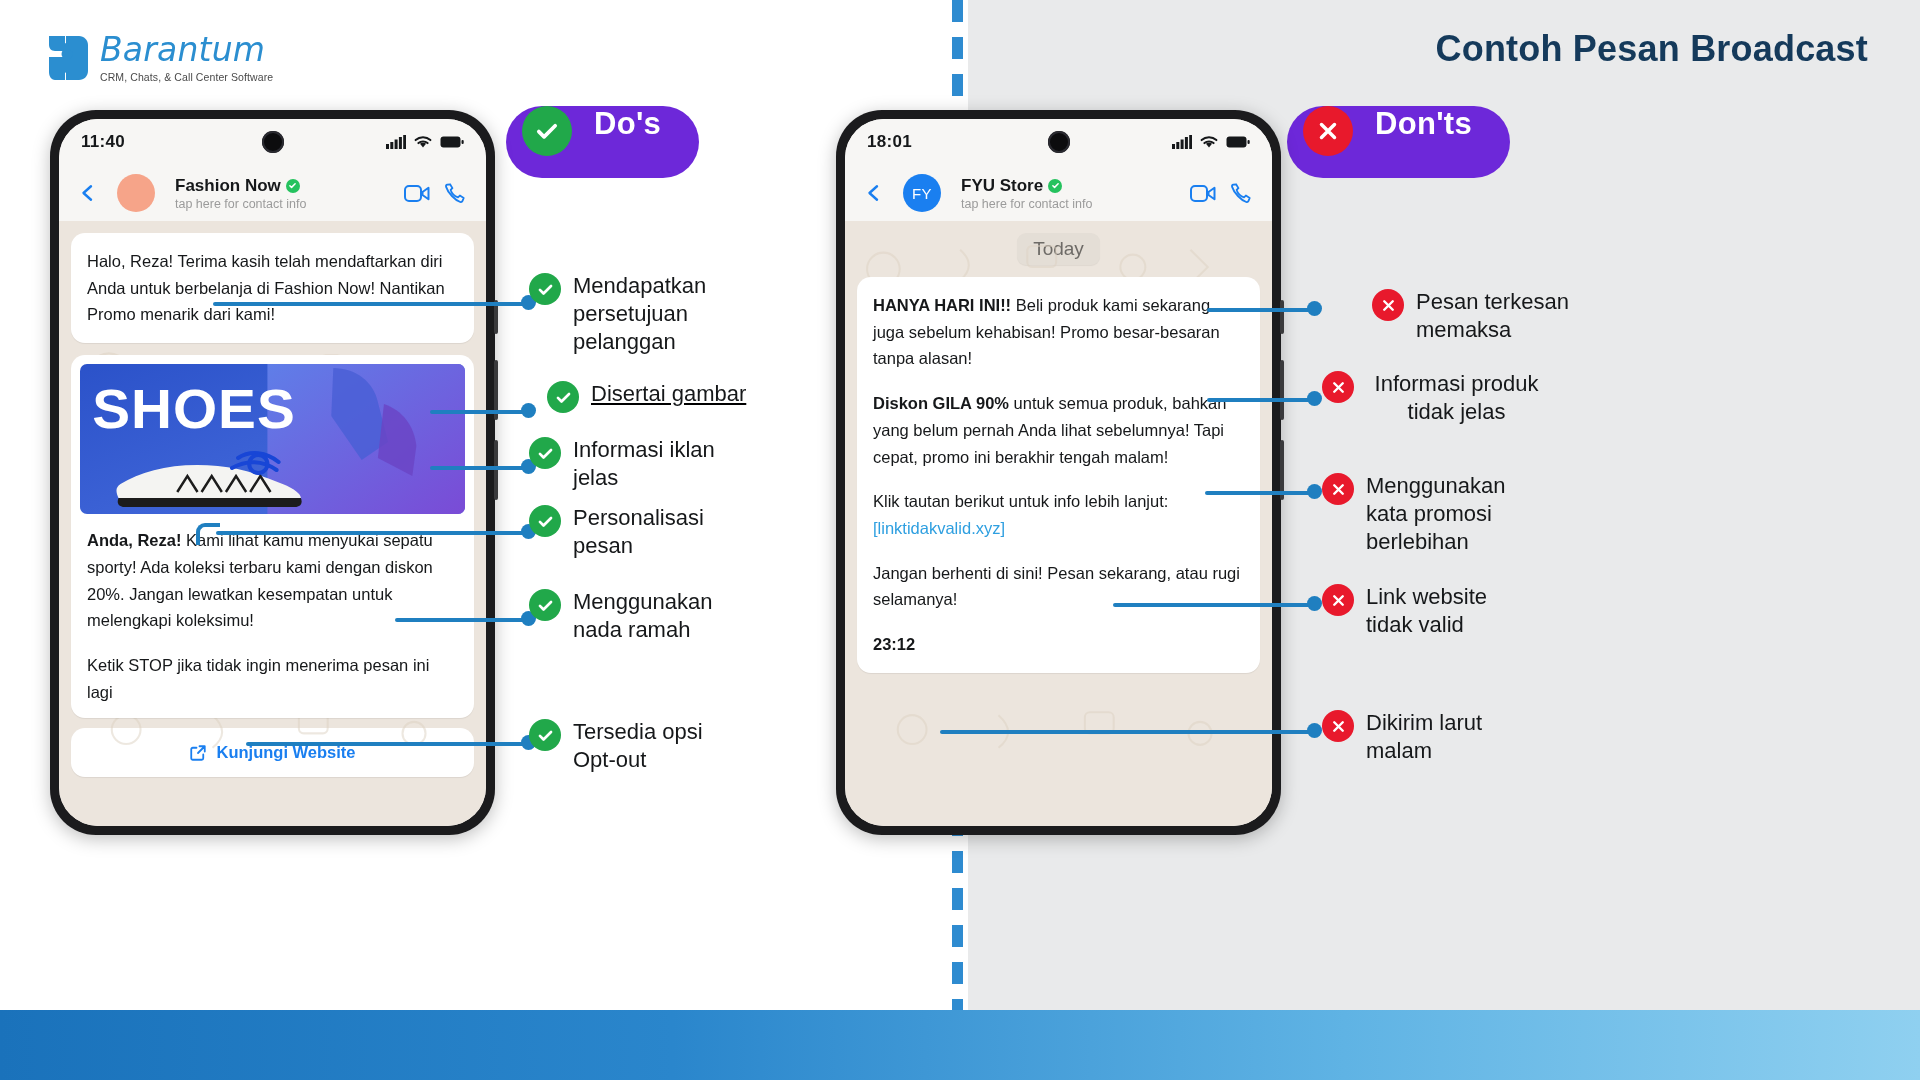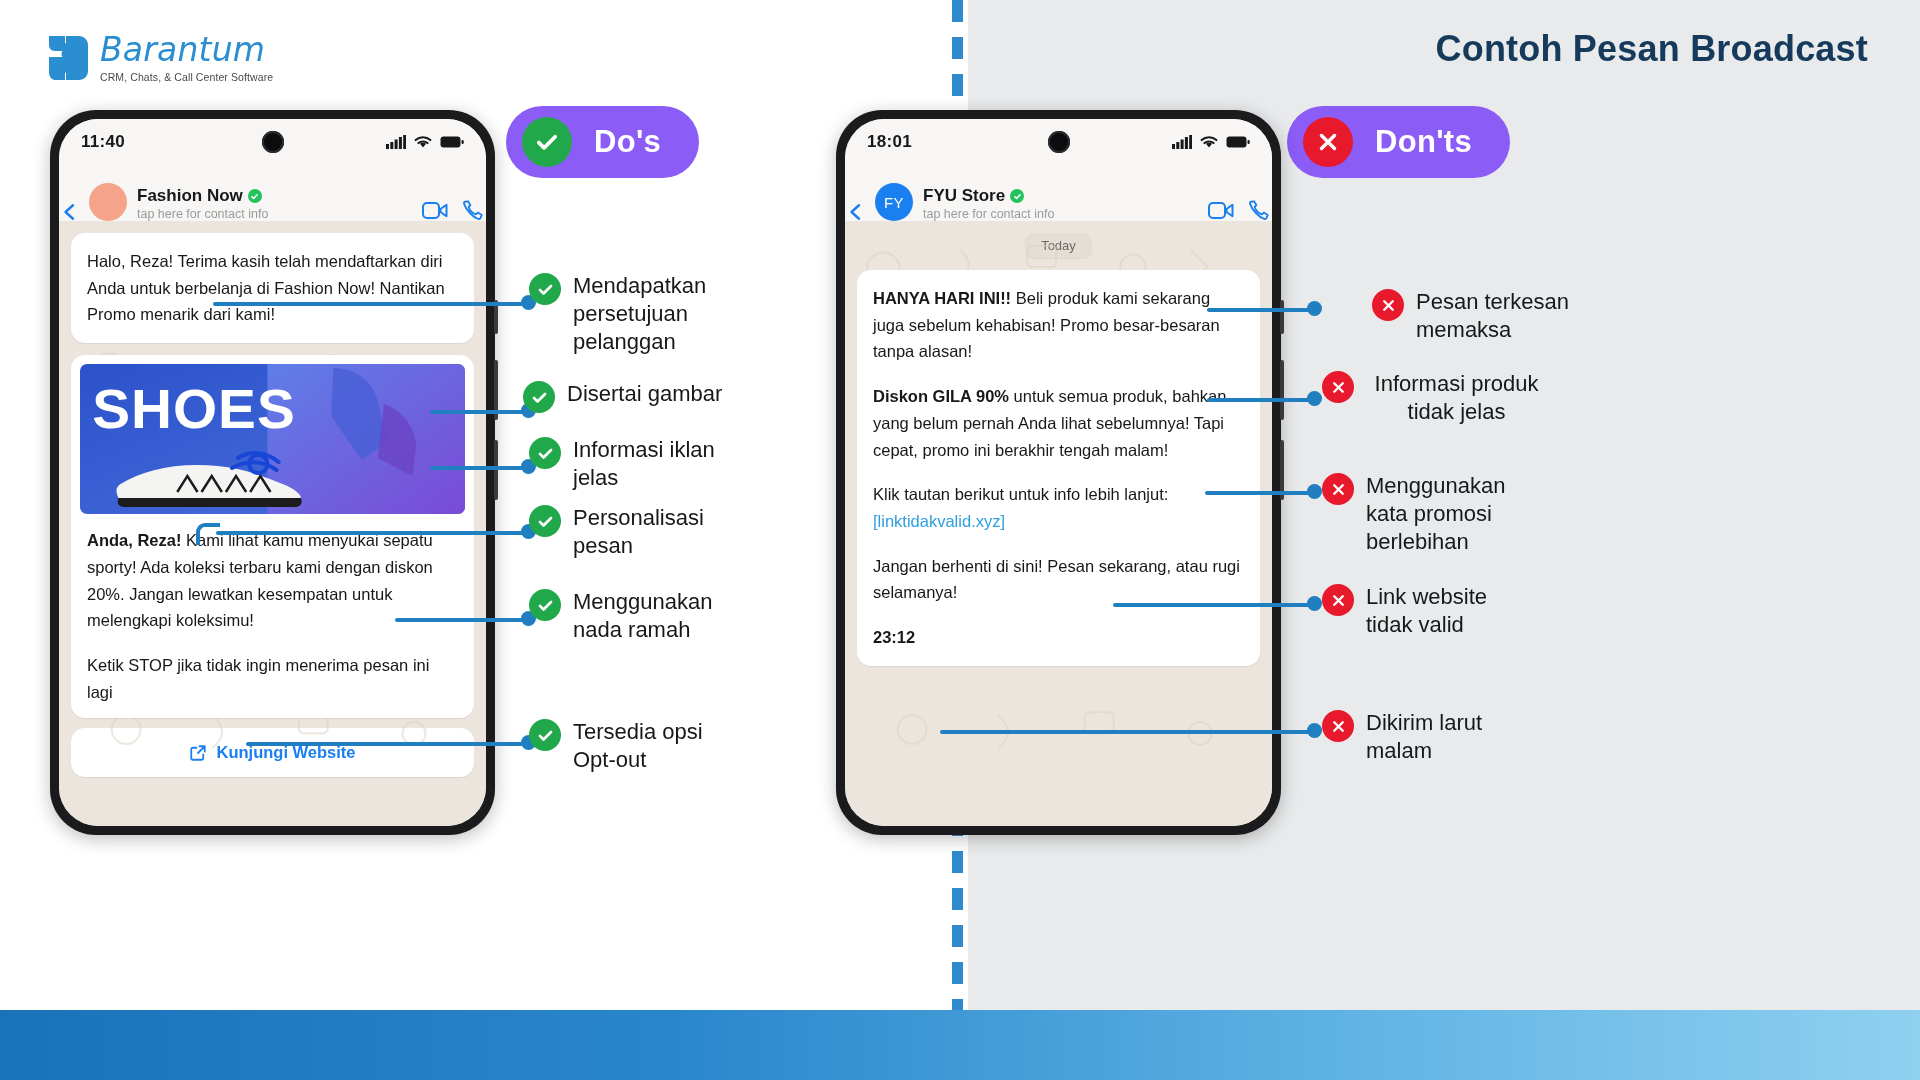--- a/index.html
+++ b/index.html
@@ -45,21 +45,21 @@
   
   .headline {
     position: absolute; right: 52px; top: 28px;
     font-size: 36px; font-weight: bold; color: #153a5b;
     letter-spacing: .2px;
   }
 
   
   .pill {
     position: absolute; height: 72px; border-radius: 36px;
-    background: #8b5cf6; display: flex; align-items: center; gap: 22px;
+    background: #6d28d9; display: flex; align-items: flex-start; gap: 22px;
     padding: 0 38px 0 16px;
   }
   .pill-left  { left: 506px;  top: 106px; }
   .pill-right { left: 1287px; top: 106px; }
   .pill-icon { width: 50px; height: 50px; border-radius: 50%; display: flex; align-items: center; justify-content: center; flex: none; }
   .pill-icon.ok  { background: #21a84a; }
   .pill-icon.bad { background: #e8192c; }
   .pill-label { color: #ffffff; font-size: 31px; font-weight: bold; letter-spacing: .3px; }
 
   
@@ -85,22 +85,22 @@
   .sb-time { font-size: 17px; font-weight: bold; color: #16181a; letter-spacing: .3px; }
   .sb-right { display: flex; align-items: center; gap: 8px; }
   .camera {
     position: absolute; left: 50%; transform: translateX(-50%); top: 12px;
     width: 22px; height: 22px; border-radius: 50%; background: #0c0c0e;
     box-shadow: inset 0 0 0 2px #2a2a30;
   }
 
   
   .chat-head {
-    height: 56px; background: #f7f6f4; display: flex; align-items: flex-end;
-    gap: 10px; padding: 0 2px;
+    height: 56px; background: #f7f6f4; display: flex; align-items: center;
+    gap: 20px; padding: 0 20px;
   }
   .back-chev { width: 18px; height: 18px; flex: none; }
   .avatar { width: 38px; height: 38px; border-radius: 50%; flex: none; display:flex; align-items:center; justify-content:center; }
   .avatar.peach { background: #f6a489; }
   .avatar.blue  { background: #1a7ff0; color:#fff; font-size:15px; font-weight:normal; letter-spacing:.5px; }
   .ch-names { flex: 1; min-width: 0; }
   .ch-name { font-size: 17px; font-weight: bold; color: #16181a; display: flex; align-items: center; gap: 5px; }
   .verified { width: 14px; height: 14px; border-radius: 50%; background: #25c25e; display:inline-flex; align-items:center; justify-content:center; flex:none; }
   .ch-sub { font-size: 12.5px; color: #9b9b9b; margin-top: 1px; }
   .ch-actions { display: flex; align-items: center; gap: 14px; }
@@ -126,21 +126,21 @@
   .bubble-text { padding: 13px 7px 0 7px; font-size: 16.5px; line-height: 1.62; }
   .bubble p + p { margin-top: 18px; }
   .cta {
     margin: 10px 12px 0 12px; background: #ffffff; border-radius: 14px;
     padding: 15px; display: flex; align-items: center; justify-content: center; gap: 9px;
     color: #1a7ff0; font-weight: bold; font-size: 16.5px;
     box-shadow: 0 1px 1px rgba(0,0,0,.07);
   }
   .daychip {
     margin: 12px auto 0 auto; width: fit-content;
-    background: #e4ded6; color: #6d6a66; font-size: 13px;
+    background: #e4ded6; color: #6d6a66; font-size: 19px;
     padding: 5px 16px; border-radius: 9px; box-shadow: 0 1px 1px rgba(0,0,0,.06);
   }
   b { font-weight: bold; }
   .lnk { color: #2e9fe0; }
 
   
   .callout { position: absolute; display: flex; align-items: flex-start; gap: 12px; }
   .callout .badge {
     width: 32px; height: 32px; border-radius: 50%; flex: none;
     display: flex; align-items: center; justify-content: center; margin-top: 1px;
@@ -462,21 +462,21 @@
 
   <div class="callout" style="left:529px; top:272px; width:215px;">
     <div class="badge ok">
       <svg width="19" height="19" viewBox="0 0 24 24">
           <path d="M5 12.5l4.5 4.5L19 7.5" fill="none" stroke="#fff" stroke-width="3.4" stroke-linecap="round" stroke-linejoin="round"></path>
         </svg>
     </div>
     <div class="text">Mendapatkan persetujuan pelanggan</div>
   </div>
 
-  <div class="callout" style="left:523px; top:380px; width:220px;">
+  <div class="callout" style="left:547px; top:380px; width:220px;text-decoration:underline;">
     <div class="badge ok">
       <svg width="19" height="19" viewBox="0 0 24 24">
           <path d="M5 12.5l4.5 4.5L19 7.5" fill="none" stroke="#fff" stroke-width="3.4" stroke-linecap="round" stroke-linejoin="round"></path>
         </svg>
     </div>
     <div class="text">Disertai gambar</div>
   </div>
 
   <div class="callout" style="left:529px; top:504px; width:190px;">
     <div class="badge ok">

